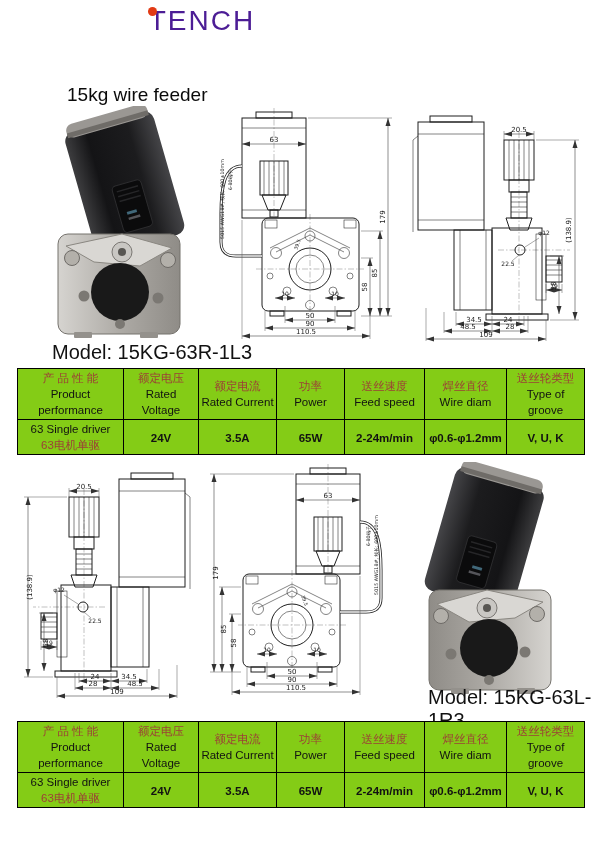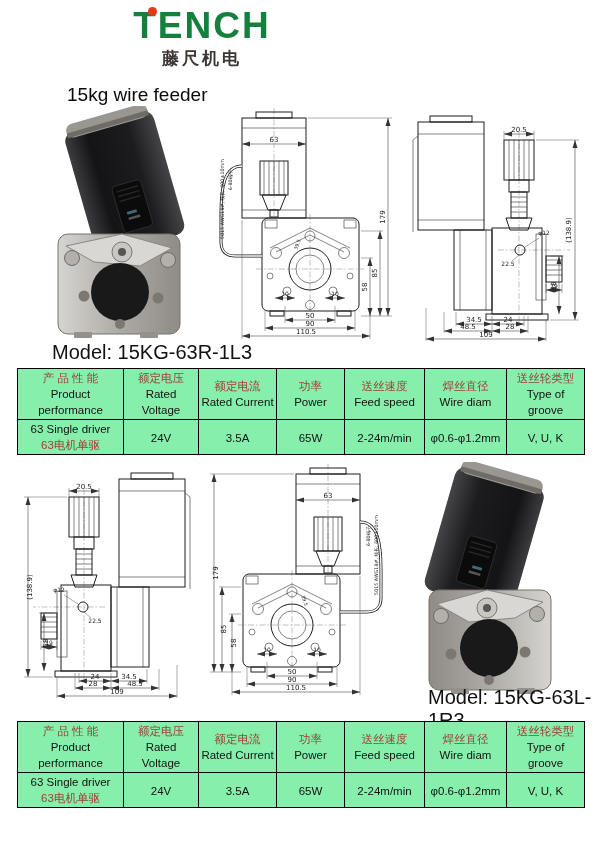--- a/index.html
+++ b/index.html
@@ -2,62 +2,61 @@
 <html><head>
 <meta charset="utf-8">
 <style>
   * { margin:0; padding:0; box-sizing:border-box; }
   body { background:#fff; font-family:"Liberation Sans", sans-serif; }
   .page { position:relative; width:600px; height:857px; background:#fff; overflow:hidden; }
   .abs { position:absolute; }
 
   
   .logo { left:112px; top:6px; width:180px; text-align:center; }
-  .brand { font-size:37px; font-weight:700; letter-spacing:2px; color:#15803d; position:relative; line-height:1.1; }
+  .brand { font-size:28px; font-weight:400; letter-spacing:2px; color:#4c1d95; position:relative; line-height:1.1; }
   .brand-dot { position:absolute; left:36px; top:1px; width:9px; height:9px; border-radius:50%; background:#e23a14; }
   .brand-cn { font-size:17px; font-weight:700; letter-spacing:3px; color:#3b3533; margin-top:0px; }
 
   .title { left:22px; top:84px; font-size:19px; color:#0a0a0a;margin-left:45px; }
 
   .model { font-size:20px; color:#111; }
 
   
   .o  { fill:none; stroke:#1e1e1e; stroke-width:1; }
   .d  { fill:none; stroke:#1e1e1e; stroke-width:0.55; }
   .cl { fill:none; stroke:#808080; stroke-width:0.5; stroke-dasharray:6 2 1.5 2; }
   .ext{ fill:none; stroke:#555; stroke-width:0.5; }
   .dim{ fill:none; stroke:#444; stroke-width:0.6; }
   .wo { fill:none; stroke:#1e1e1e; stroke-width:3; }
   .wi { fill:none; stroke:#ffffff; stroke-width:1.4; }
   .dt { font-size:7px; fill:#1c1c1c; text-anchor:middle; font-family:"DejaVu Sans", sans-serif; }
   .sm { font-size:6px; }
   .xs { font-size:4.8px; }
 
   
-  .spec-table { position:absolute; width:567px; border-collapse:collapse; table-layout:fixed; background:#86efac; }
+  .spec-table { position:absolute; width:567px; border-collapse:collapse; table-layout:fixed; background:#84cc16; }
   .spec-table td { border:1px solid #000; text-align:center; vertical-align:middle; padding:1px 1px; }
   .spec-table tr.hdr td { height:38px; }
   .spec-table tr.bodyr td { height:35px; }
   .cn  { display:block; color:#9c4036; font-size:11.5px; line-height:1.4; }
   .en  { display:block; color:#121212; font-size:11.5px; line-height:1.4; }
-  .val { color:#121212; font-size:11.5px; }
+  .val { color:#121212; font-size:11.5px;font-weight:bold; }
 
   .mirror { transform:scaleX(-1); }
 </style>
 </head>
 <body>
 
 <div class="page">
 
   <div class="abs logo">
     <div class="brand">
       <span>TENCH</span>
       <span class="brand-dot"></span>
     </div>
-    <div class="brand-cn">藤尺机电</div>
   </div>
 
   <div class="abs title">15kg wire feeder</div>
 
   <svg class="abs" style="left:22px; top:106px;" width="185" height="235" viewBox="0 0 185 235">
     <defs>
       <linearGradient id="gm1" x1="0" y1="0" x2="1" y2="0">
         <stop offset="0" stop-color="#3d3d3f"></stop>
           <stop offset="0.25" stop-color="#141416"></stop>
         <stop offset="0.7" stop-color="#1c1c1e"></stop>

